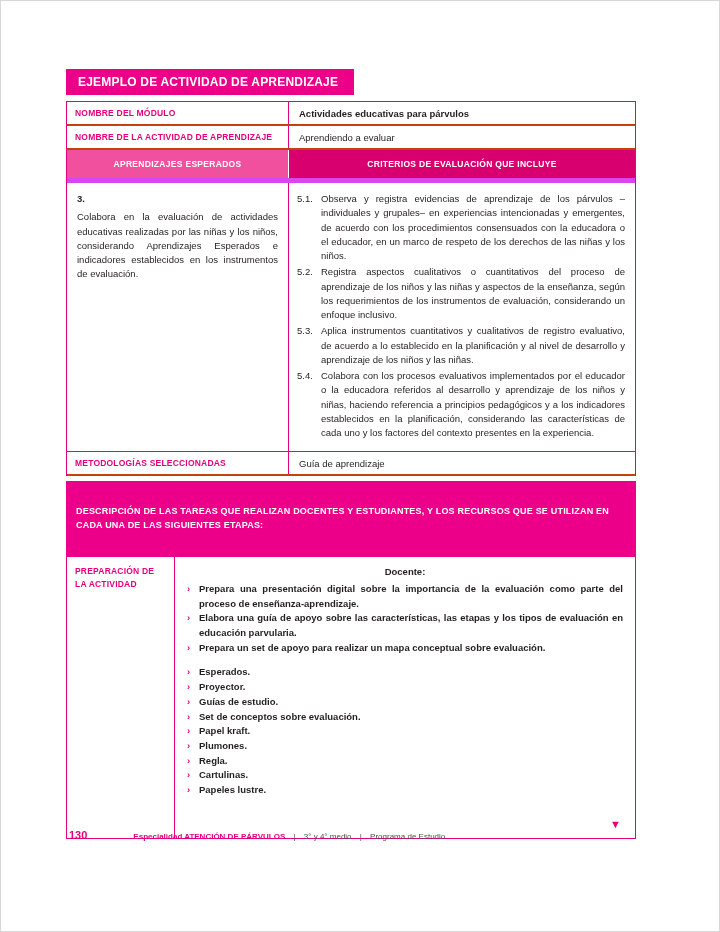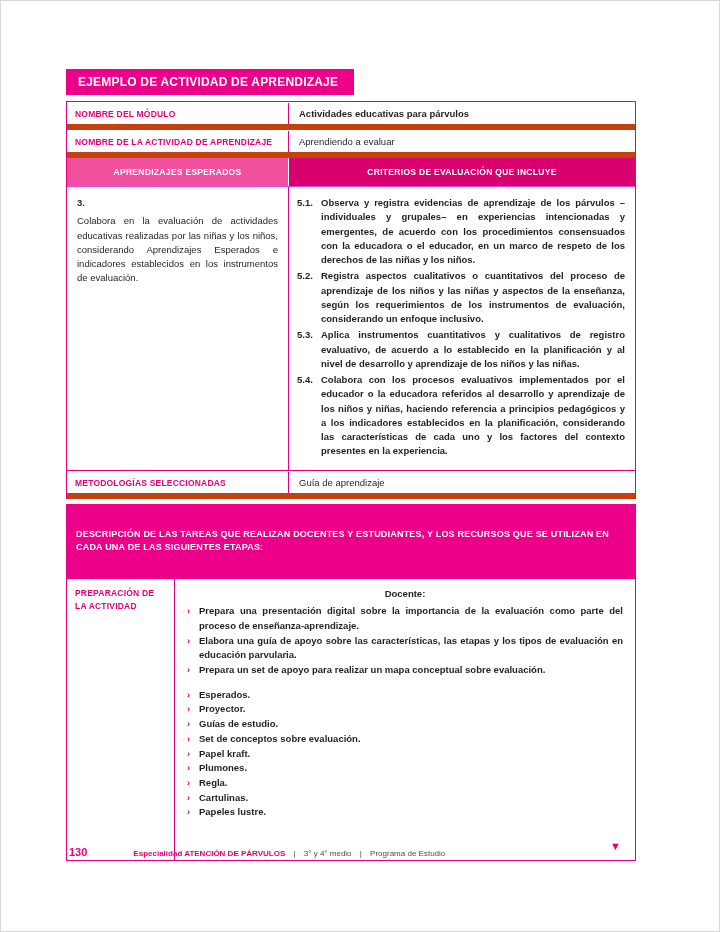--- a/index.html
+++ b/index.html
@@ -34,41 +34,40 @@
     padding: 6px 16px 6px 12px;
     margin-bottom: 6px;
   }
   .table {
     width: 100%;
     border: 1px solid #e5007d;
     border-bottom: none;
   }
   .trow {
     display: flex;
-    border-bottom: 6px solid #c2410c;
-    align-items: flex-end;
+    border-bottom: 2px solid #c2410c;
   }
   .cell-label {
     flex: 0 0 222px;
     border-right: 1px solid #e5007d;
     color: #e5007d;
     font-weight: bold;
     font-size: 8.5px;
     text-transform: uppercase;
     padding: 6px 8px 5px 8px;
     letter-spacing: 0.2px;
   }
   .cell-value {
     flex: 1;
     font-size: 9.5px;
     color: #231f20;
     padding: 6px 8px 5px 10px;
   }
   .cell-value.bold { font-weight: bold; }
-  .hdr-row { display: flex; border-bottom: 1px solid #d946ef; align-items: center; }
+  .hdr-row { display: flex; border-bottom: 5px solid #d946ef; align-items: center; }
   .hdr-left {
     flex: 0 0 222px;
     background: #f0509d;
     color: #ffffff;
     font-weight: bold;
     font-size: 8.5px;
     text-align: center;
     padding: 9px 6px;
     letter-spacing: 0.3px;
     border-right: 1px solid #ffffff;
@@ -94,21 +93,21 @@
     text-align: justify;
   }
   .ae-num { font-weight: bold; display: block; margin-bottom: 4px; }
   .ce-cell {
     flex: 1;
     padding: 9px 10px 9px 8px;
     font-size: 9.5px;
     color: #231f20;
     line-height: 1.5;
   }
-  .ce-item { display: flex; margin-bottom: 2px; font-weight: bold; }
+  .ce-item { display: flex; margin-bottom: 2px; }
   .ce-num { flex: 0 0 24px; }
   .ce-text { flex: 1; text-align: justify; }
   .desc-banner {
     margin-top: 5px;
     background: #ec0089;
     color: #ffffff;
     font-weight: bold;
     font-size: 9px;
     line-height: 1.55;
     padding: 24px 10px;
@@ -157,21 +156,21 @@
     margin-top: auto;
     align-self: flex-end;
     color: #e5007d;
     font-size: 11px;
     line-height: 1;
     padding: 2px 2px 2px 0;
   }
   .footer {
     position: absolute;
     left: 68px;
-    top: 845px;
+    top: 828px;
     display: flex;
     align-items: baseline;
   }
   .footer-page {
     color: #e5007d;
     font-weight: bold;
     font-size: 11px;
     margin-right: 46px;
   }
   .footer-meta { font-size: 8px; color: #4d4d4f; }

